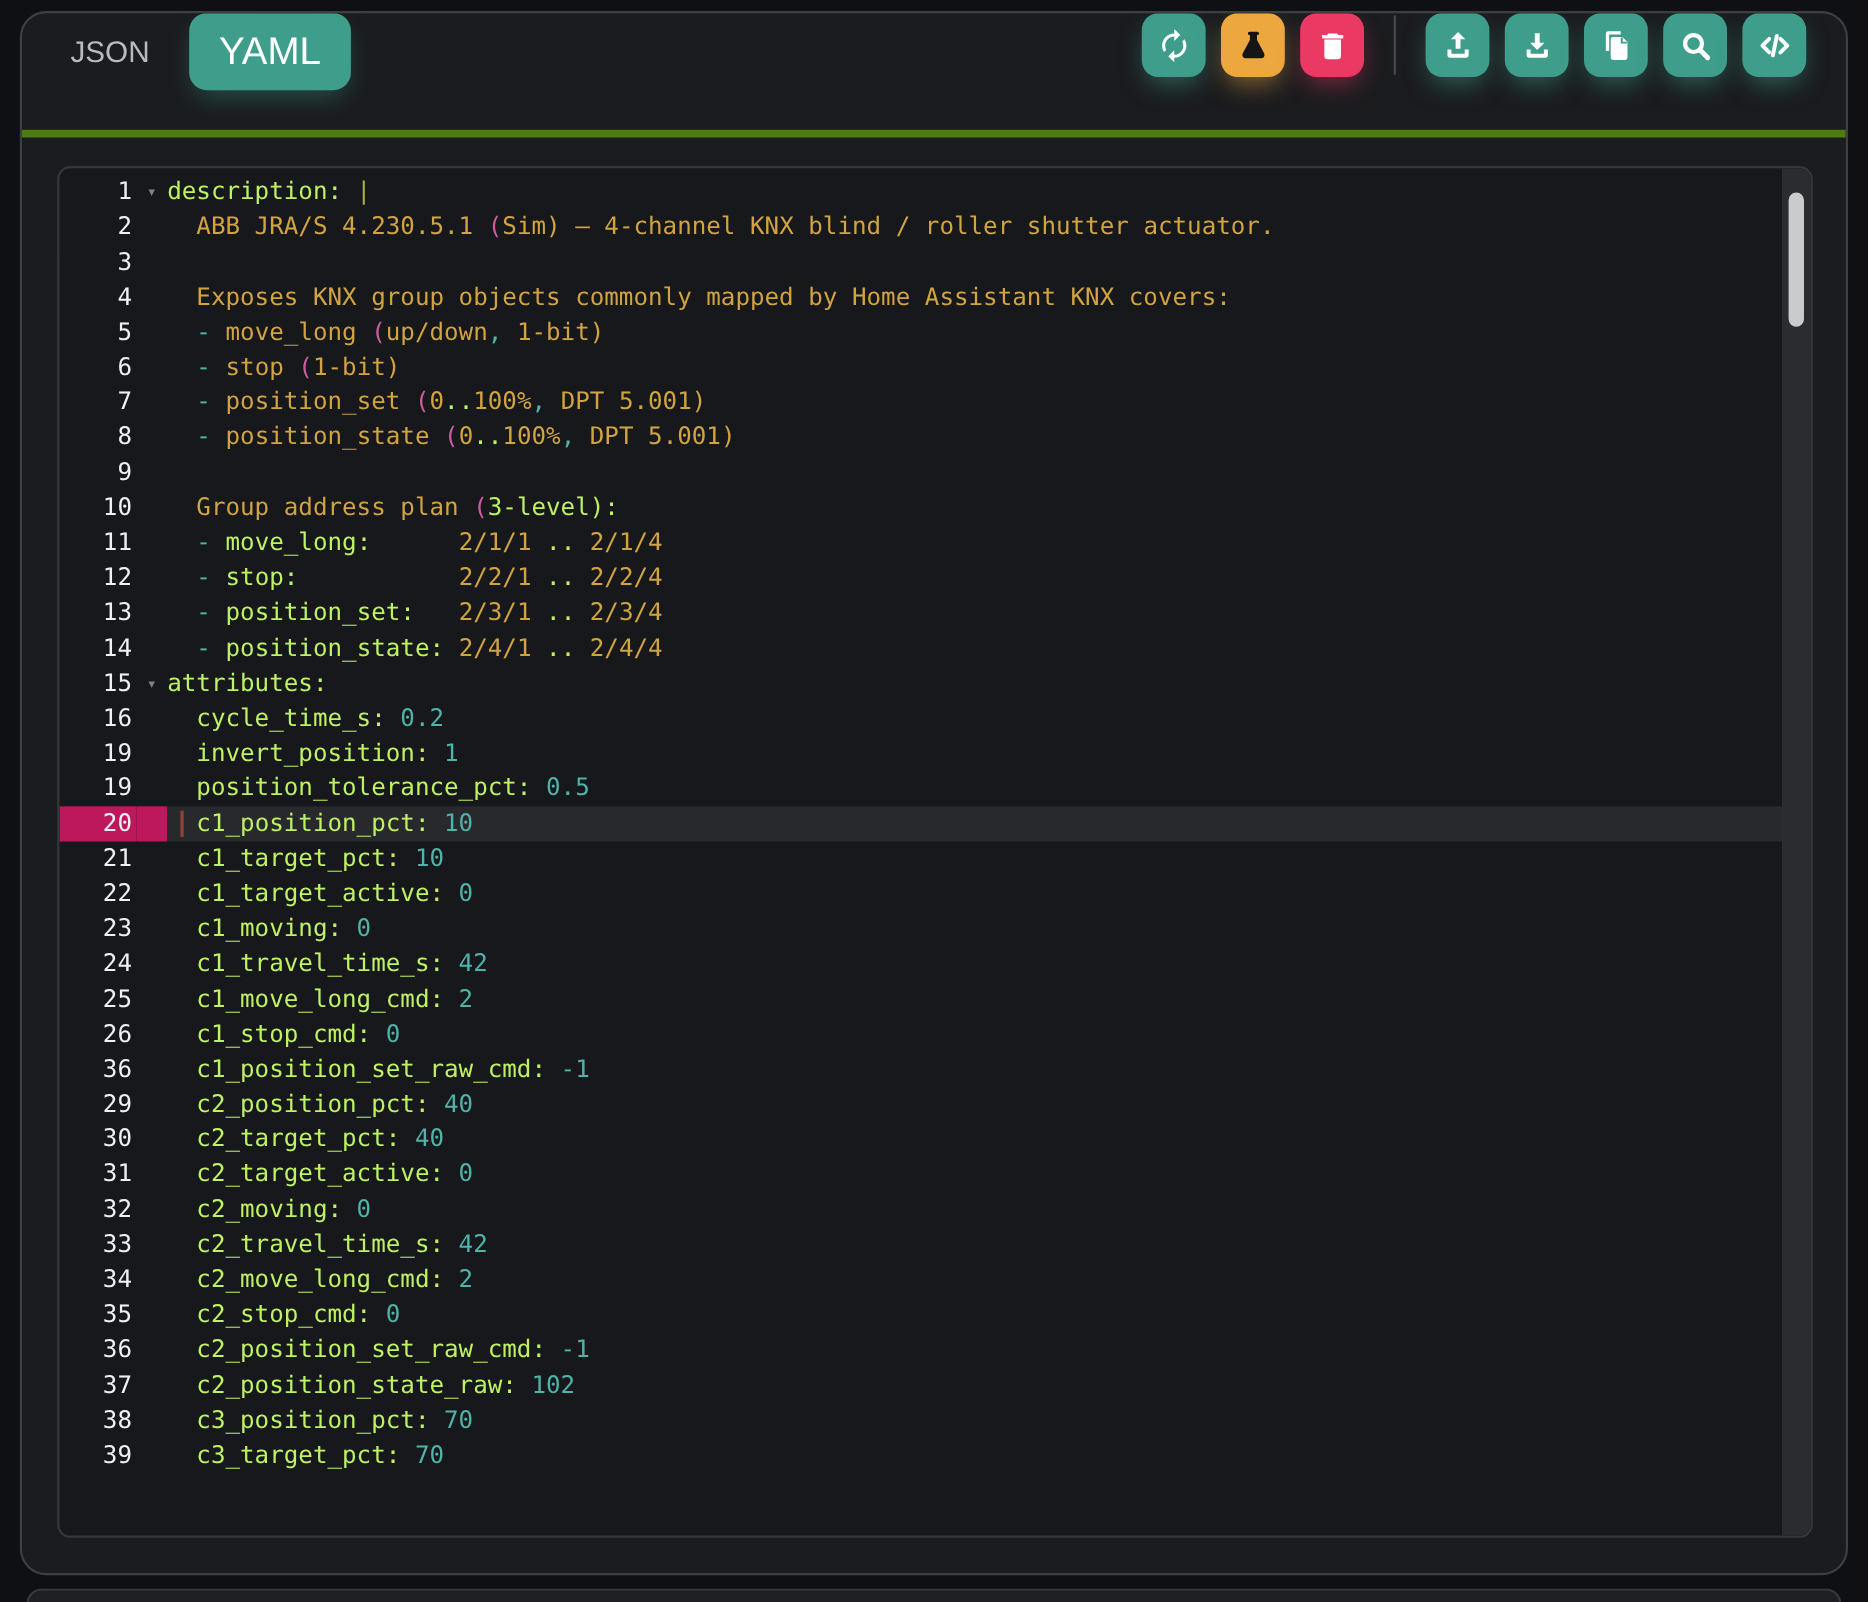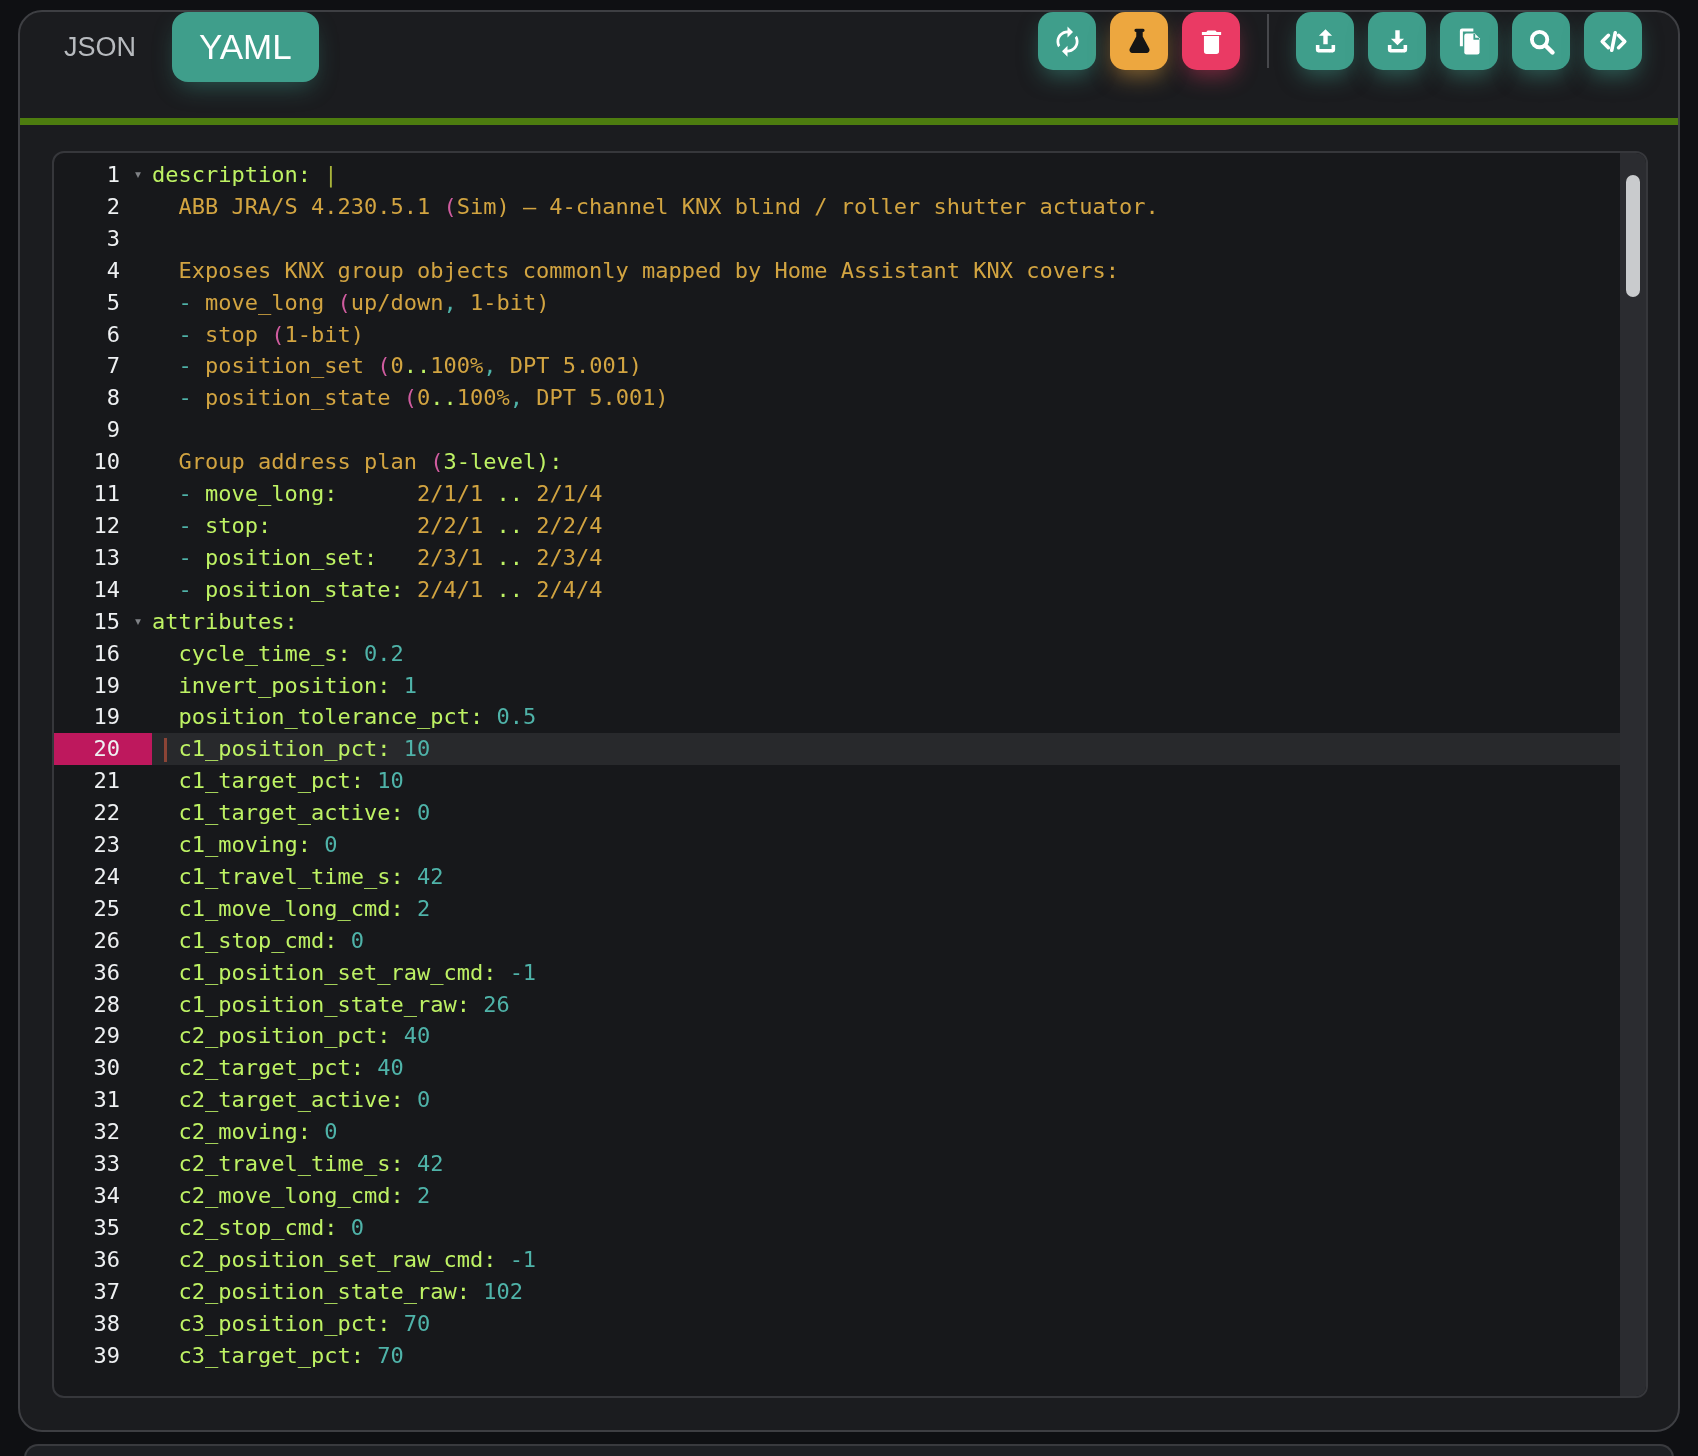--- a/index.html
+++ b/index.html
@@ -171,21 +171,20 @@
           <div class="cm-line"><span class="ln">19</span><span class="fold"></span><span class="txt"><span class="tok-k">  invert_position:</span><span class="tok-w"> </span><span class="tok-t">1</span></span></div>
           <div class="cm-line"><span class="ln">19</span><span class="fold"></span><span class="txt"><span class="tok-k">  position_tolerance_pct:</span><span class="tok-w"> </span><span class="tok-t">0.5</span></span></div>
           <div class="cm-line active"><span class="ln">20</span><span class="fold"></span><span class="txt"><span class="tok-w"> </span><span class="cursor"></span><span class="tok-w"> </span><span class="tok-k">c1_position_pct:</span><span class="tok-w"> </span><span class="tok-t">10</span></span></div>
           <div class="cm-line"><span class="ln">21</span><span class="fold"></span><span class="txt"><span class="tok-k">  c1_target_pct:</span><span class="tok-w"> </span><span class="tok-t">10</span></span></div>
           <div class="cm-line"><span class="ln">22</span><span class="fold"></span><span class="txt"><span class="tok-k">  c1_target_active:</span><span class="tok-w"> </span><span class="tok-t">0</span></span></div>
           <div class="cm-line"><span class="ln">23</span><span class="fold"></span><span class="txt"><span class="tok-k">  c1_moving:</span><span class="tok-w"> </span><span class="tok-t">0</span></span></div>
           <div class="cm-line"><span class="ln">24</span><span class="fold"></span><span class="txt"><span class="tok-k">  c1_travel_time_s:</span><span class="tok-w"> </span><span class="tok-t">42</span></span></div>
           <div class="cm-line"><span class="ln">25</span><span class="fold"></span><span class="txt"><span class="tok-k">  c1_move_long_cmd:</span><span class="tok-w"> </span><span class="tok-t">2</span></span></div>
           <div class="cm-line"><span class="ln">26</span><span class="fold"></span><span class="txt"><span class="tok-k">  c1_stop_cmd:</span><span class="tok-w"> </span><span class="tok-t">0</span></span></div>
           <div class="cm-line"><span class="ln">36</span><span class="fold"></span><span class="txt"><span class="tok-k">  c1_position_set_raw_cmd:</span><span class="tok-w"> </span><span class="tok-t">-1</span></span></div>
-          <div class="cm-line"><span class="ln">28</span><span class="fold"></span><span class="txt"><span class="tok-k">  c1_position_state_raw:</span><span class="tok-w"> </span><span class="tok-t">26</span></span></div>
           <div class="cm-line"><span class="ln">29</span><span class="fold"></span><span class="txt"><span class="tok-k">  c2_position_pct:</span><span class="tok-w"> </span><span class="tok-t">40</span></span></div>
           <div class="cm-line"><span class="ln">30</span><span class="fold"></span><span class="txt"><span class="tok-k">  c2_target_pct:</span><span class="tok-w"> </span><span class="tok-t">40</span></span></div>
           <div class="cm-line"><span class="ln">31</span><span class="fold"></span><span class="txt"><span class="tok-k">  c2_target_active:</span><span class="tok-w"> </span><span class="tok-t">0</span></span></div>
           <div class="cm-line"><span class="ln">32</span><span class="fold"></span><span class="txt"><span class="tok-k">  c2_moving:</span><span class="tok-w"> </span><span class="tok-t">0</span></span></div>
           <div class="cm-line"><span class="ln">33</span><span class="fold"></span><span class="txt"><span class="tok-k">  c2_travel_time_s:</span><span class="tok-w"> </span><span class="tok-t">42</span></span></div>
           <div class="cm-line"><span class="ln">34</span><span class="fold"></span><span class="txt"><span class="tok-k">  c2_move_long_cmd:</span><span class="tok-w"> </span><span class="tok-t">2</span></span></div>
           <div class="cm-line"><span class="ln">35</span><span class="fold"></span><span class="txt"><span class="tok-k">  c2_stop_cmd:</span><span class="tok-w"> </span><span class="tok-t">0</span></span></div>
           <div class="cm-line"><span class="ln">36</span><span class="fold"></span><span class="txt"><span class="tok-k">  c2_position_set_raw_cmd:</span><span class="tok-w"> </span><span class="tok-t">-1</span></span></div>
           <div class="cm-line"><span class="ln">37</span><span class="fold"></span><span class="txt"><span class="tok-k">  c2_position_state_raw:</span><span class="tok-w"> </span><span class="tok-t">102</span></span></div>
           <div class="cm-line"><span class="ln">38</span><span class="fold"></span><span class="txt"><span class="tok-k">  c3_position_pct:</span><span class="tok-w"> </span><span class="tok-t">70</span></span></div>

